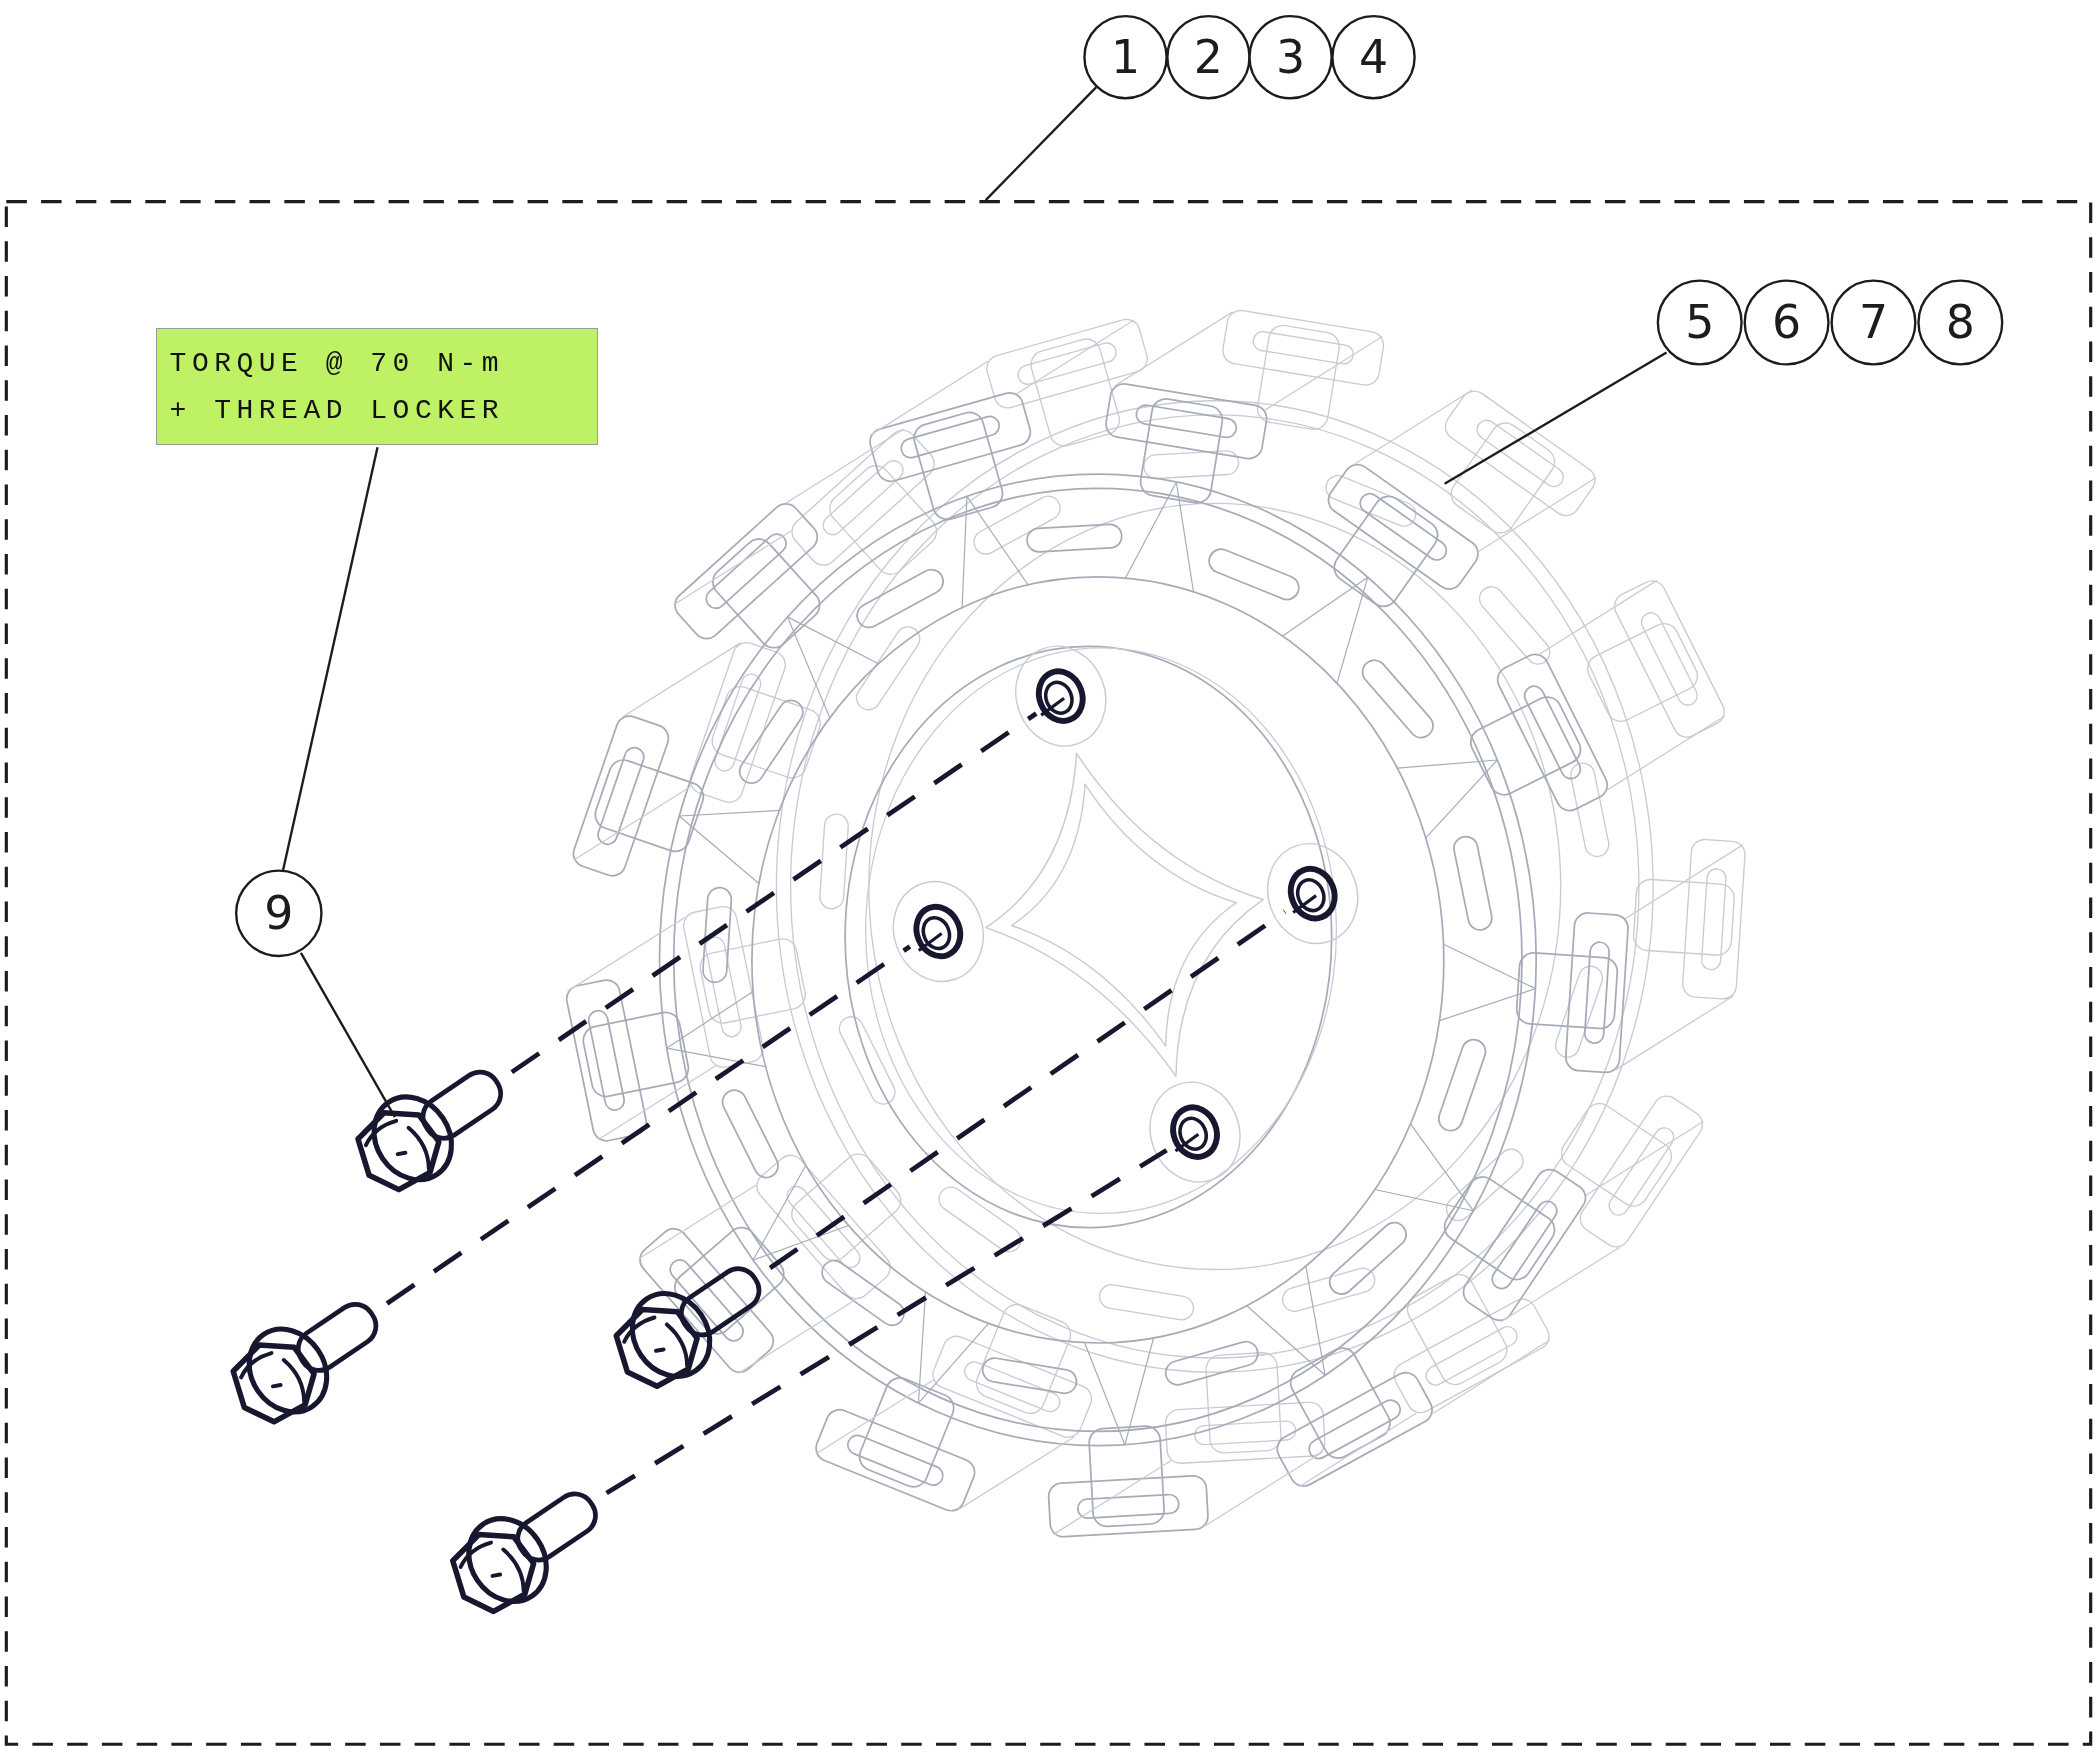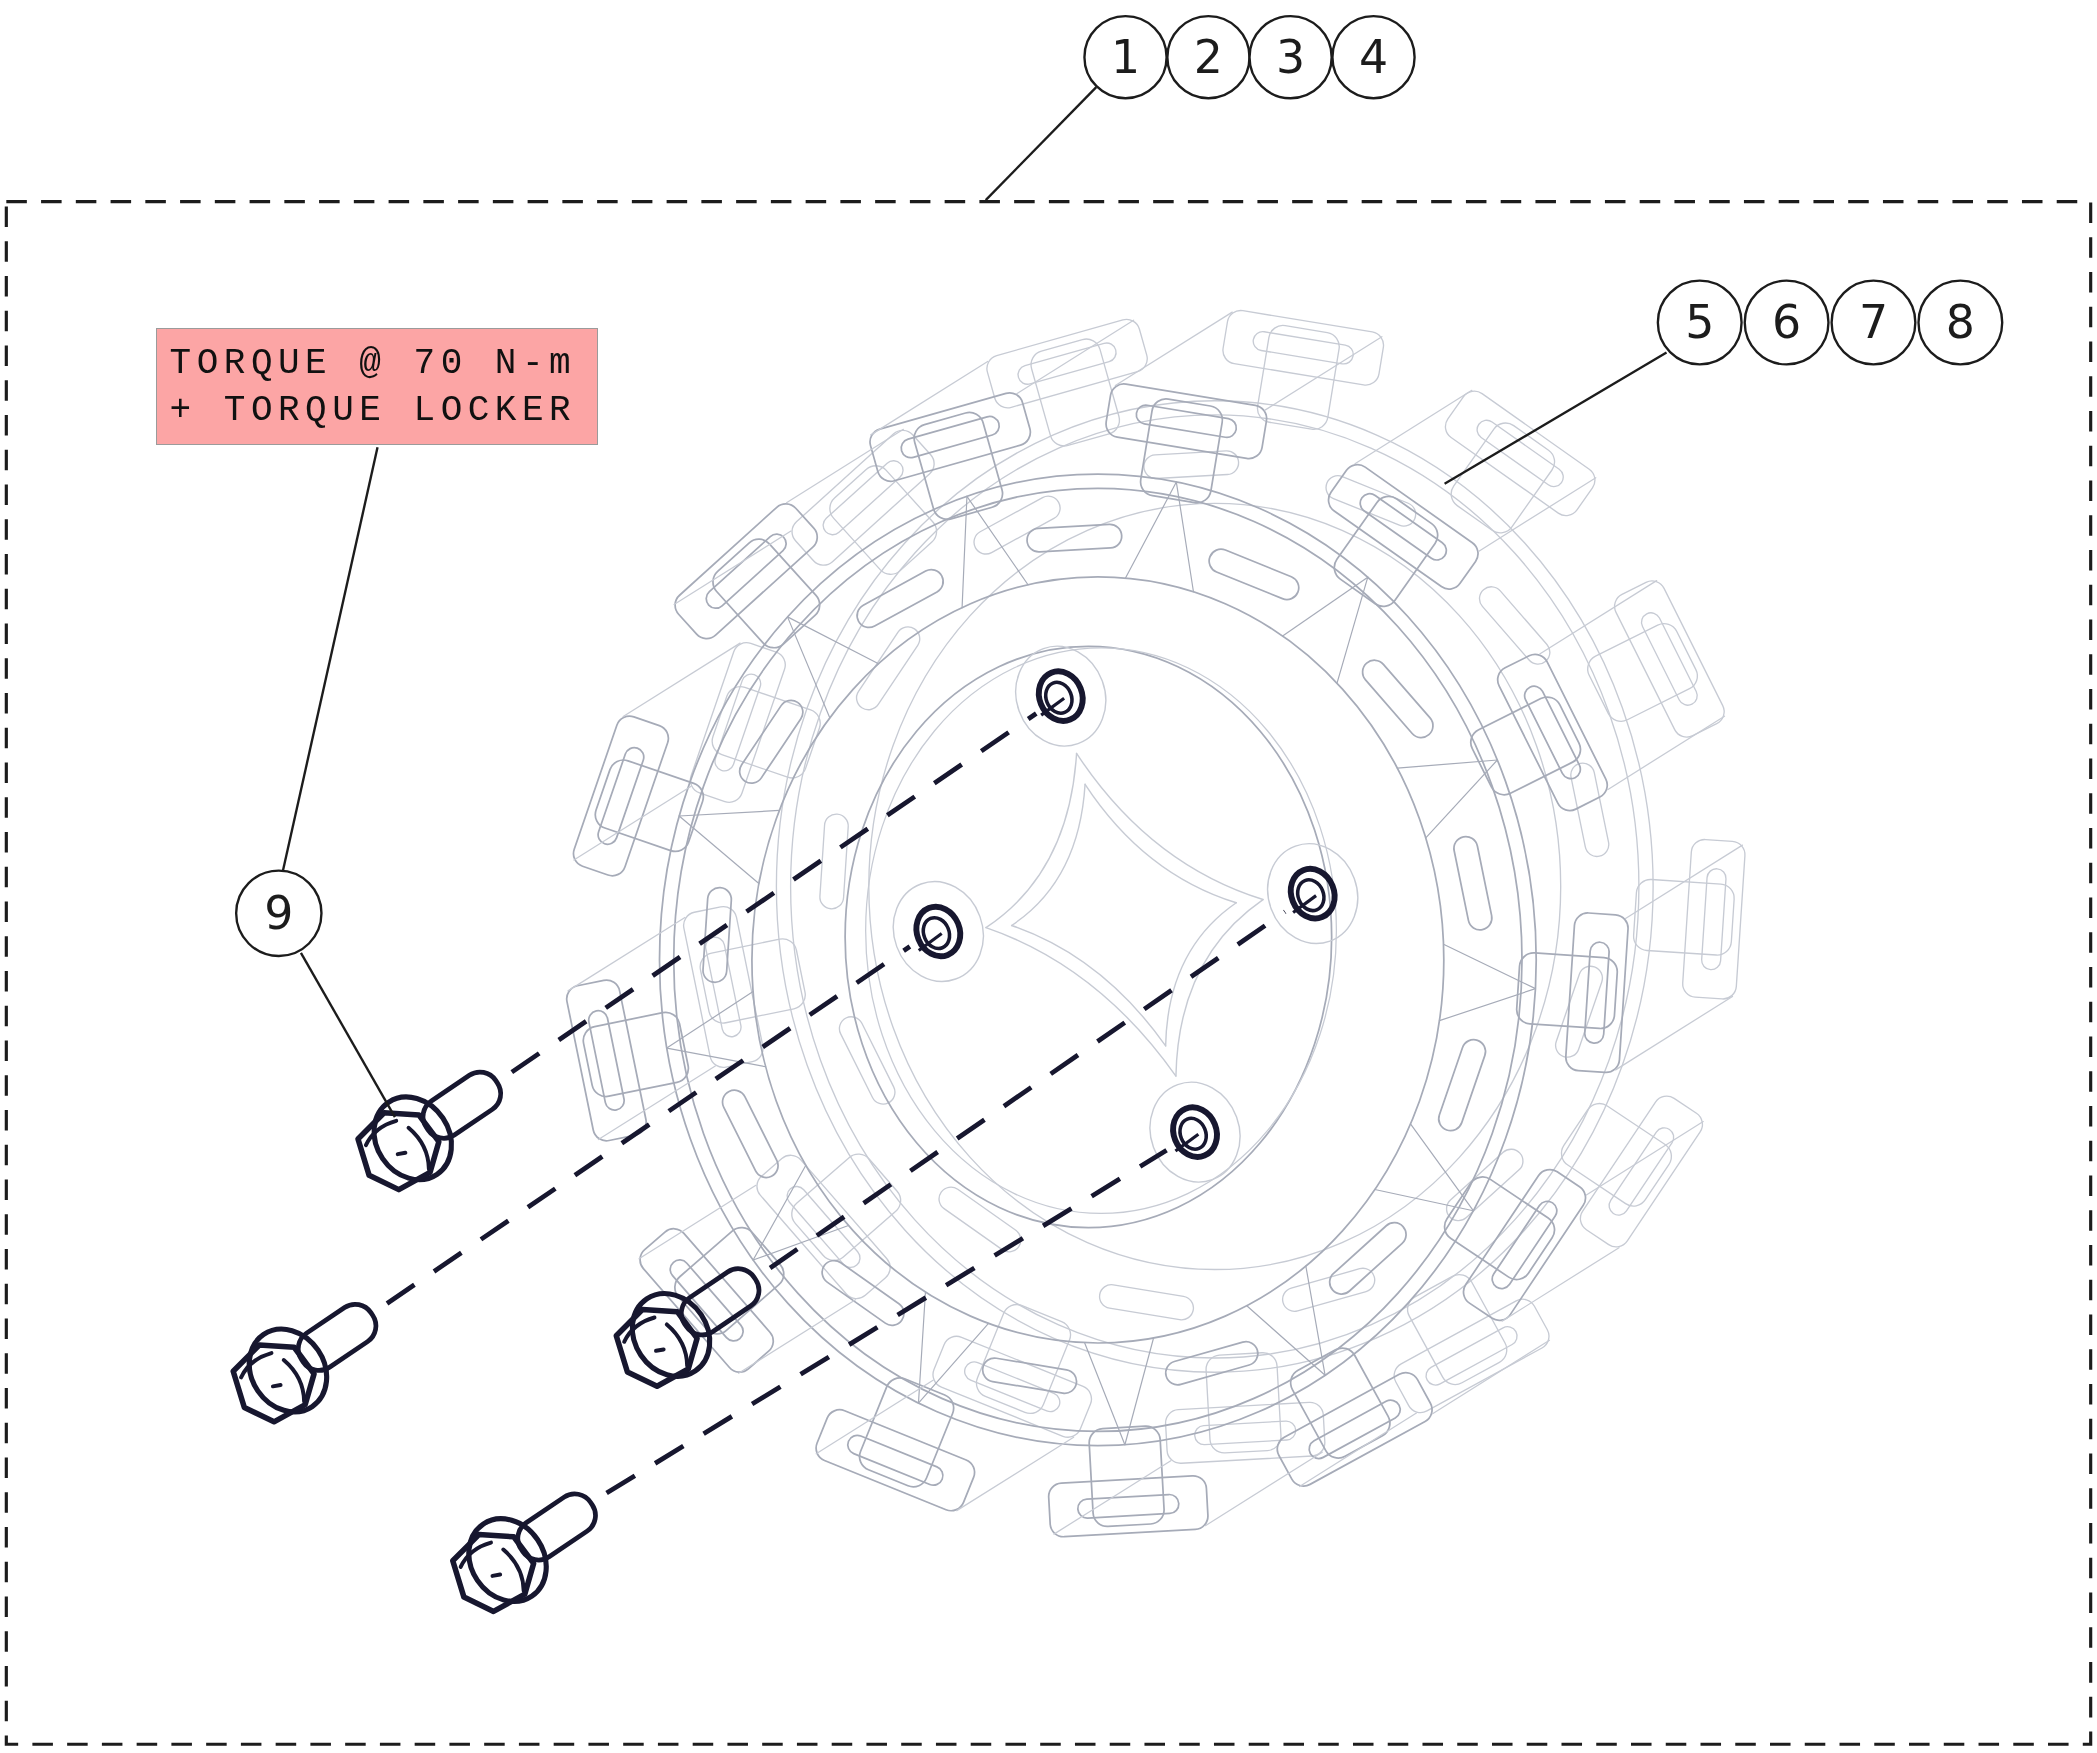--- a/index.html
+++ b/index.html
@@ -1,21 +1,21 @@
 <!DOCTYPE html>
 <html style="font-size:12.6px"><head>
 <meta charset="utf-8">
 <style>
   html,body{margin:0;padding:0;background:#ffffff;}
   .stage{position:relative;width:2097px;height:1754px;background:#ffffff;overflow:hidden;
          font-family:"DejaVu Sans",sans-serif;}
   .stage svg{position:absolute;left:0;top:0;}
   .note-box{position:absolute;left:156px;top:328px;width:442px;height:117px;
-            border:1.6px solid #9b9b9b;background:#fca5a5;box-sizing:border-box;
-            font-family:"Liberation Mono",monospace;font-size:36px;letter-spacing:5.5px;
+            border:1.6px solid #9b9b9b;background:#bef264;box-sizing:border-box;
+            font-family:"Liberation Mono",monospace;font-size:28px;letter-spacing:5.5px;
             color:#111111;line-height:47px;padding:11px 0 0 12.6px;white-space:nowrap;}
   .callout-num{font-family:"DejaVu Sans",sans-serif;font-size:58px;fill:#1c1c1c;
                text-anchor:middle;}
 </style>
 </head>
 <body>
 
 <div class="stage">
 
   <svg width="2097" height="1754" viewBox="0 0 2655 2220">
@@ -290,17 +290,17 @@
       </g>
       <g>
         <circle cx="353" cy="1156" r="54" fill="#ffffff" stroke="#1c1c1c" stroke-width="3"></circle>
         <text class="callout-num" x="353" y="1176">9</text>
       </g>
     </g>
   </svg>
 
   <div class="note-box">
     <div>TORQUE @ 70 N-m</div>
-    <div>+ TORQUE LOCKER</div>
+    <div>+ THREAD LOCKER</div>
   </div>
 
 </div>
 
 
 </body></html>

